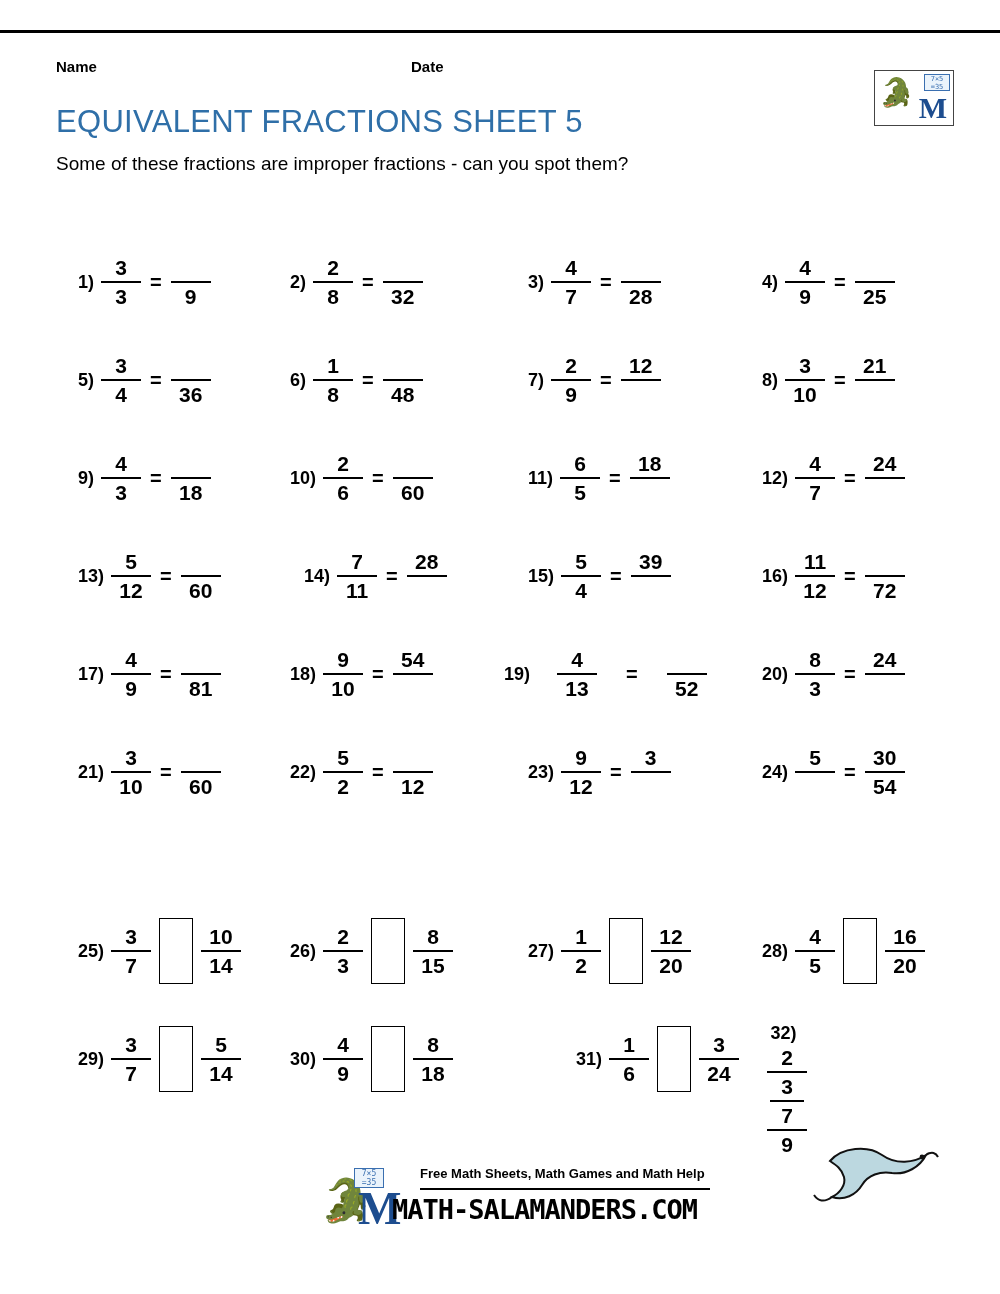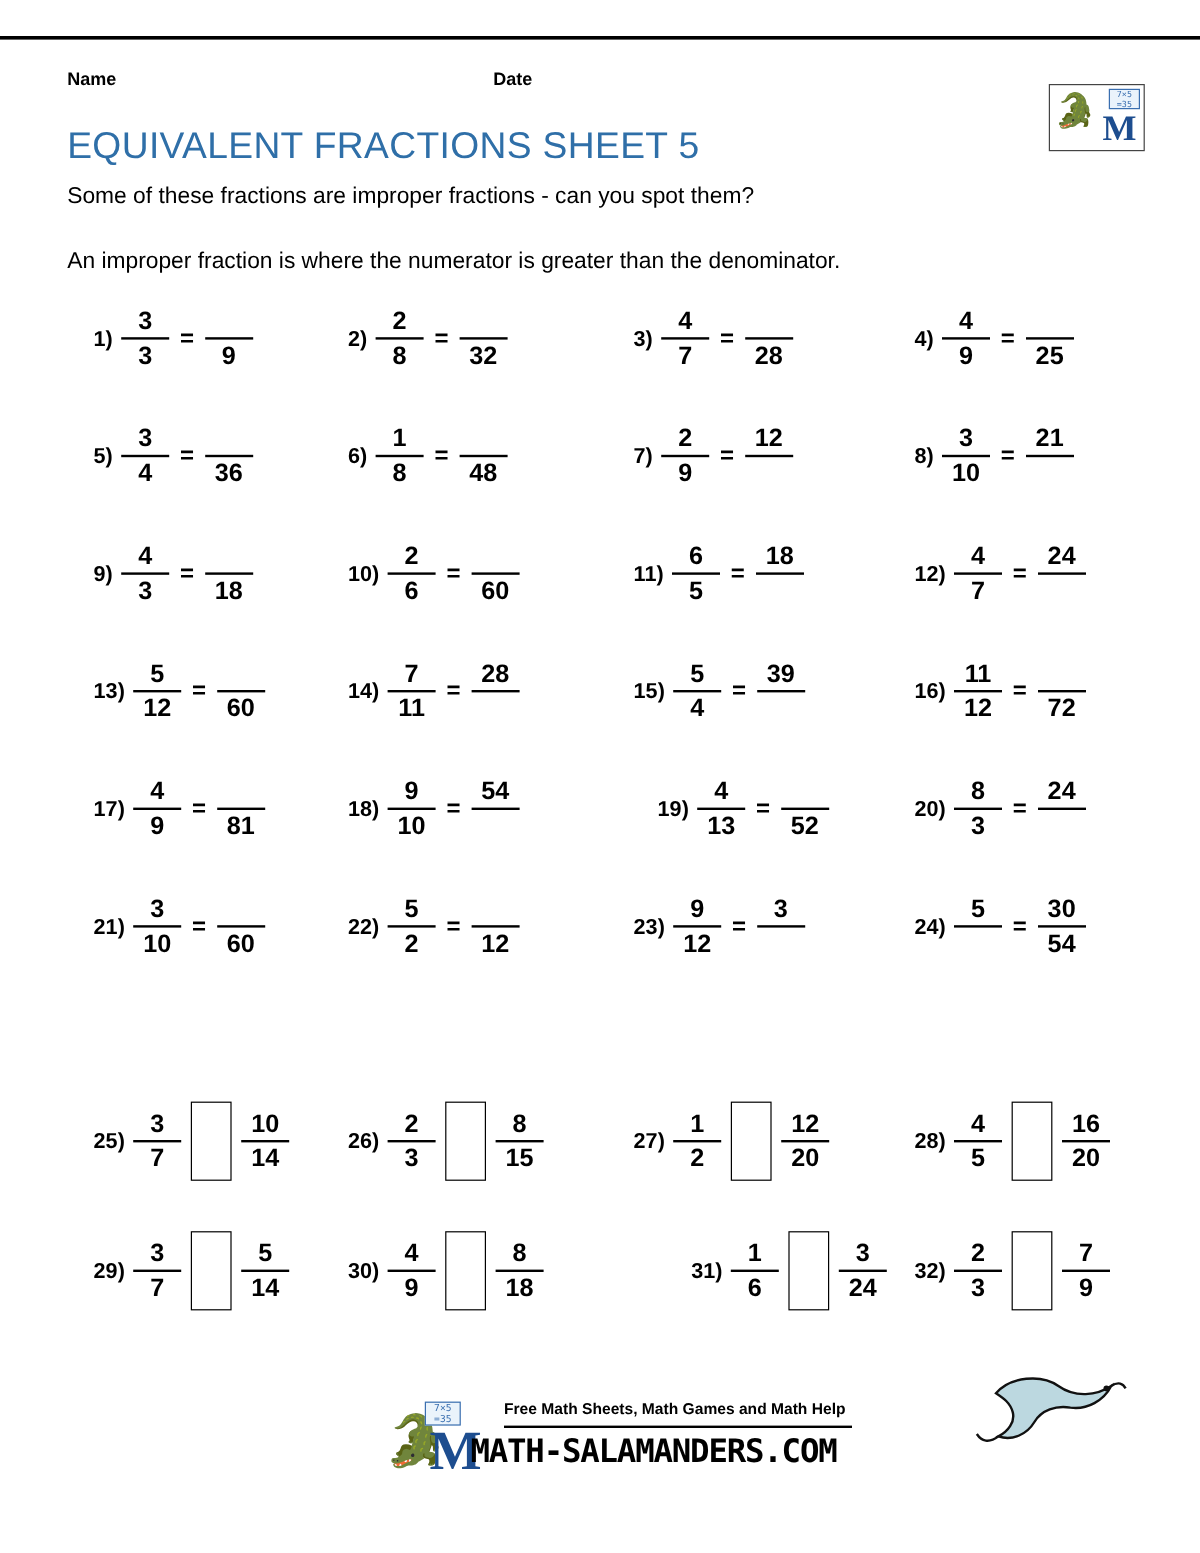--- a/index.html
+++ b/index.html
@@ -213,21 +213,20 @@
   </div>
 
   <div class="logo-top">
     <div class="lizard">🐊</div>
     <div class="mbox">7×5<br>=35</div>
     <div class="mletter">M</div>
   </div>
 
   <h1 class="title">EQUIVALENT FRACTIONS SHEET 5</h1>
   <div class="subtitle">Some of these fractions are improper fractions - can you spot them?</div>
-  <div class="intro">An improper fraction is where the numerator is greater than the denominator.</div>
 
   <div class="problems">
       <div class="prow">
         <div class="prob" style="left: 78px;">
           <span class="num">1)</span>
           <div class="frac">
             <div class="t">3</div>
             <div class="bar"></div>
             <div class="b">3</div>
           </div>
@@ -405,21 +404,21 @@
             <div class="bar"></div>
             <div class="b">12</div>
           </div>
           <span class="eq">=</span>
           <div class="frac">
             <div class="t">&nbsp;&nbsp;</div>
             <div class="bar"></div>
             <div class="b">60</div>
           </div>
         </div>
-        <div class="prob" style="left: 290px; text-align: center;">
+        <div class="prob" style="left: 304px; text-align: center;">
           <span class="num">14)</span>
           <div class="frac">
             <div class="t">7</div>
             <div class="bar"></div>
             <div class="b">11</div>
           </div>
           <span class="eq">=</span>
           <div class="frac">
             <div class="t">28</div>
             <div class="bar"></div>
@@ -477,21 +476,21 @@
             <div class="bar"></div>
             <div class="b">10</div>
           </div>
           <span class="eq">=</span>
           <div class="frac">
             <div class="t">54</div>
             <div class="bar"></div>
             <div class="b">&nbsp;&nbsp;</div>
           </div>
         </div>
-        <div class="prob" style="left: 548px;">
+        <div class="prob" style="left: 504px; gap: 20px;">
           <span class="num">19)</span>
           <div class="frac">
             <div class="t">4</div>
             <div class="bar"></div>
             <div class="b">13</div>
           </div>
           <span class="eq">=</span>
           <div class="frac">
             <div class="t">&nbsp;&nbsp;</div>
             <div class="bar"></div>
@@ -669,21 +668,21 @@
             <div class="bar"></div>
             <div class="b">6</div>
           </div>
           <div class="cmpbox"></div>
           <div class="frac">
             <div class="t">3</div>
             <div class="bar"></div>
             <div class="b">24</div>
           </div>
         </div>
-        <div class="prob" style="left: 762px;">
+        <div class="prob" style="left: 762px; flex-direction: column;">
           <span class="num">32)</span>
           <div class="frac">
             <div class="t">2</div>
             <div class="bar"></div>
             <div class="b">3</div>
           </div>
           <div class="cmpbox"></div>
           <div class="frac">
             <div class="t">7</div>
             <div class="bar"></div>

